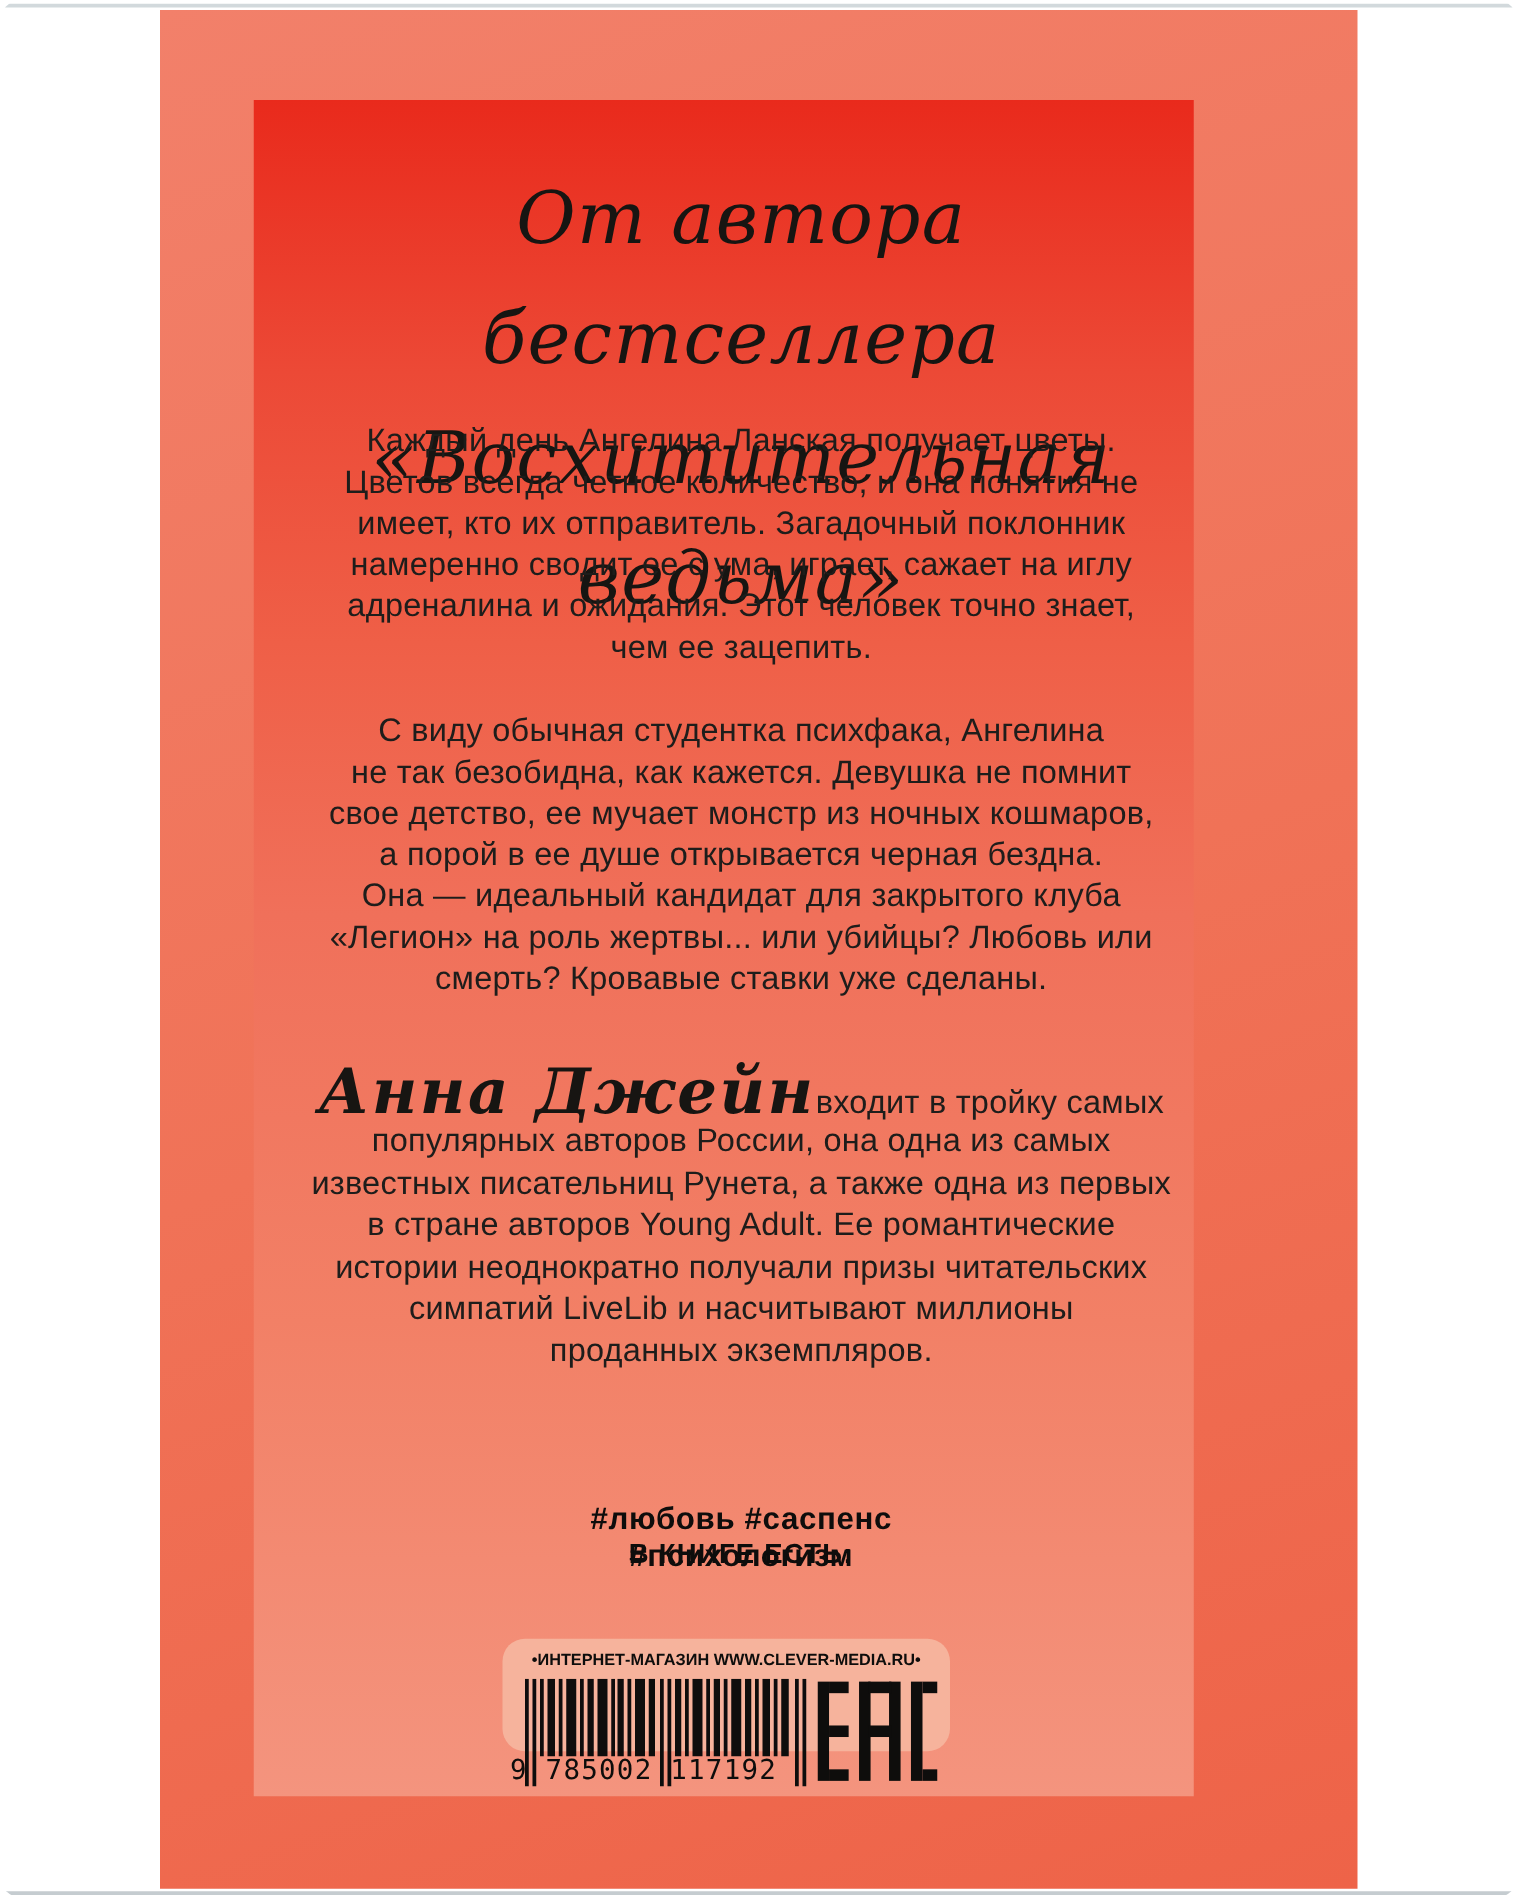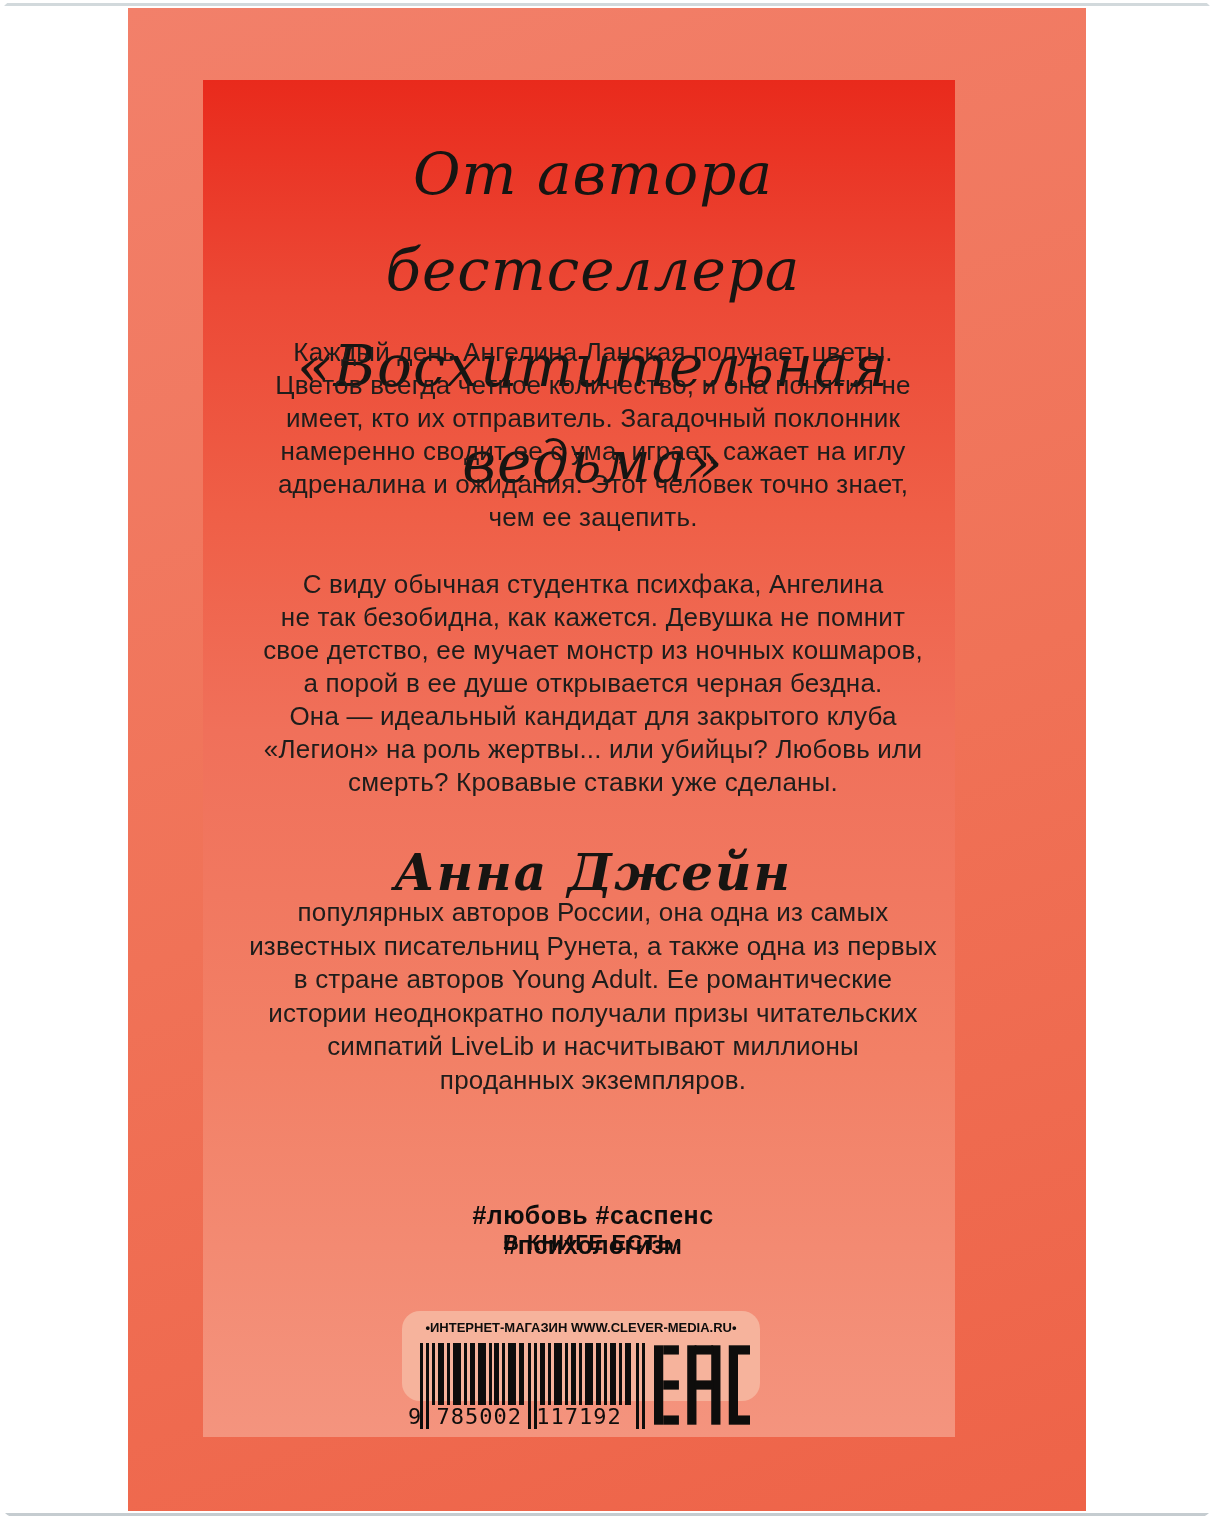--- a/index.html
+++ b/index.html
@@ -120,20 +120,21 @@
 
       <div class="body-text para1">Каждый день Ангелина Ланская получает цветы.
 Цветов всегда четное количество, и она понятия не
 имеет, кто их отправитель. Загадочный поклонник
 намеренно сводит ее с ума, играет, сажает на иглу
 адреналина и ожидания. Этот человек точно знает,
 чем ее зацепить.</div>
 
       <div class="author-row">
         <span class="author-script">Анна Джейн</span>
+        <span class="author-rest">входит в тройку самых</span>
       </div>
 
       <div class="body-text para3">популярных авторов России, она одна из самых
 известных писательниц Рунета, а также одна из первых
 в стране авторов Young Adult. Ее романтические
 истории неоднократно получали призы читательских
 симпатий LiveLib и насчитывают миллионы
 проданных экземпляров.</div>
 
       <div class="features-title">В КНИГЕ ЕСТЬ:</div>

